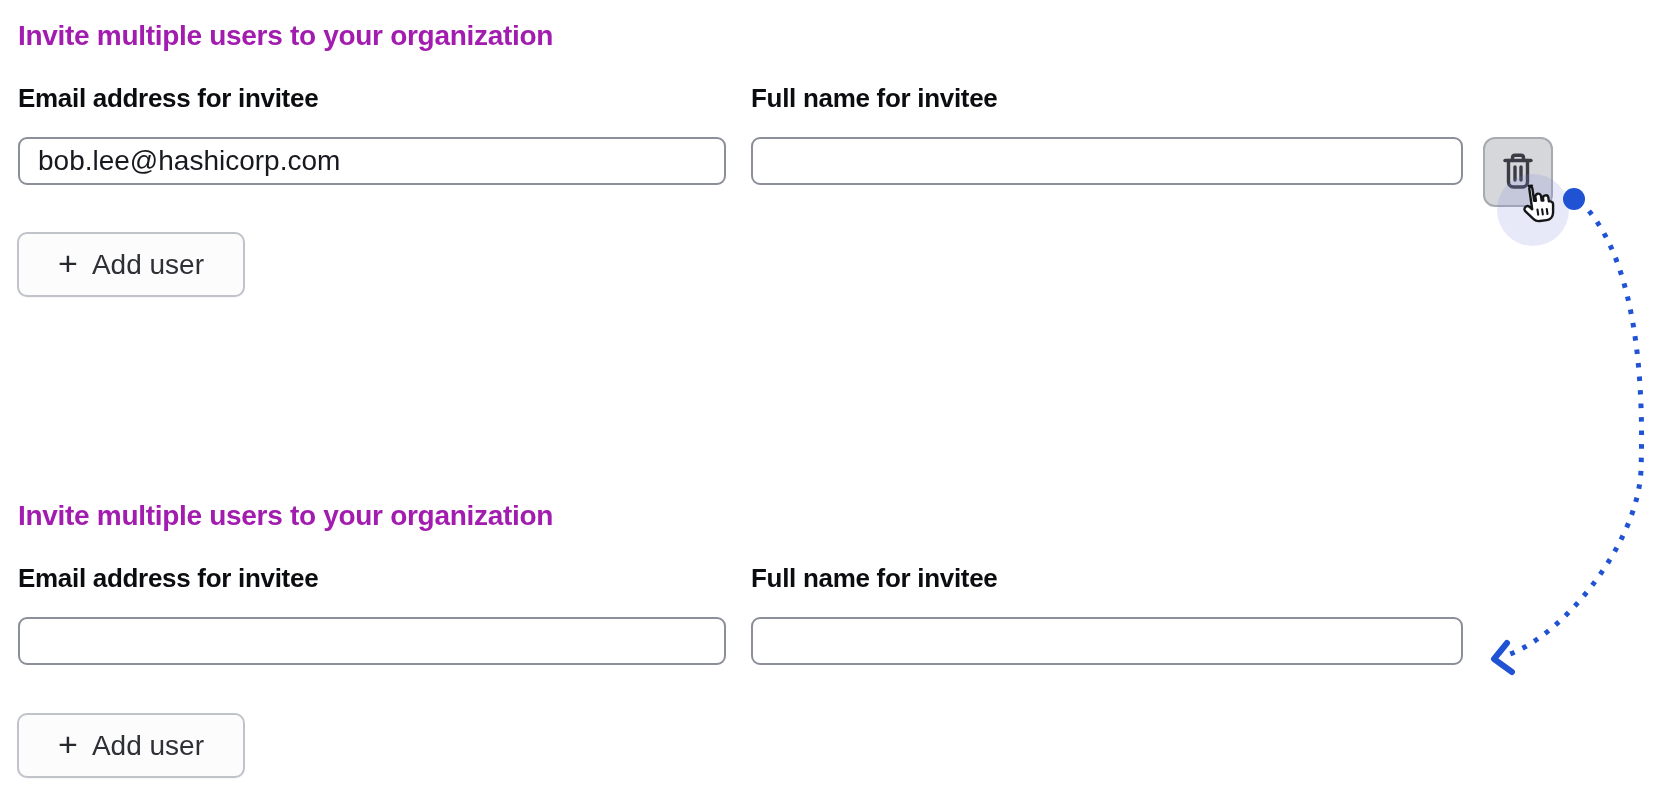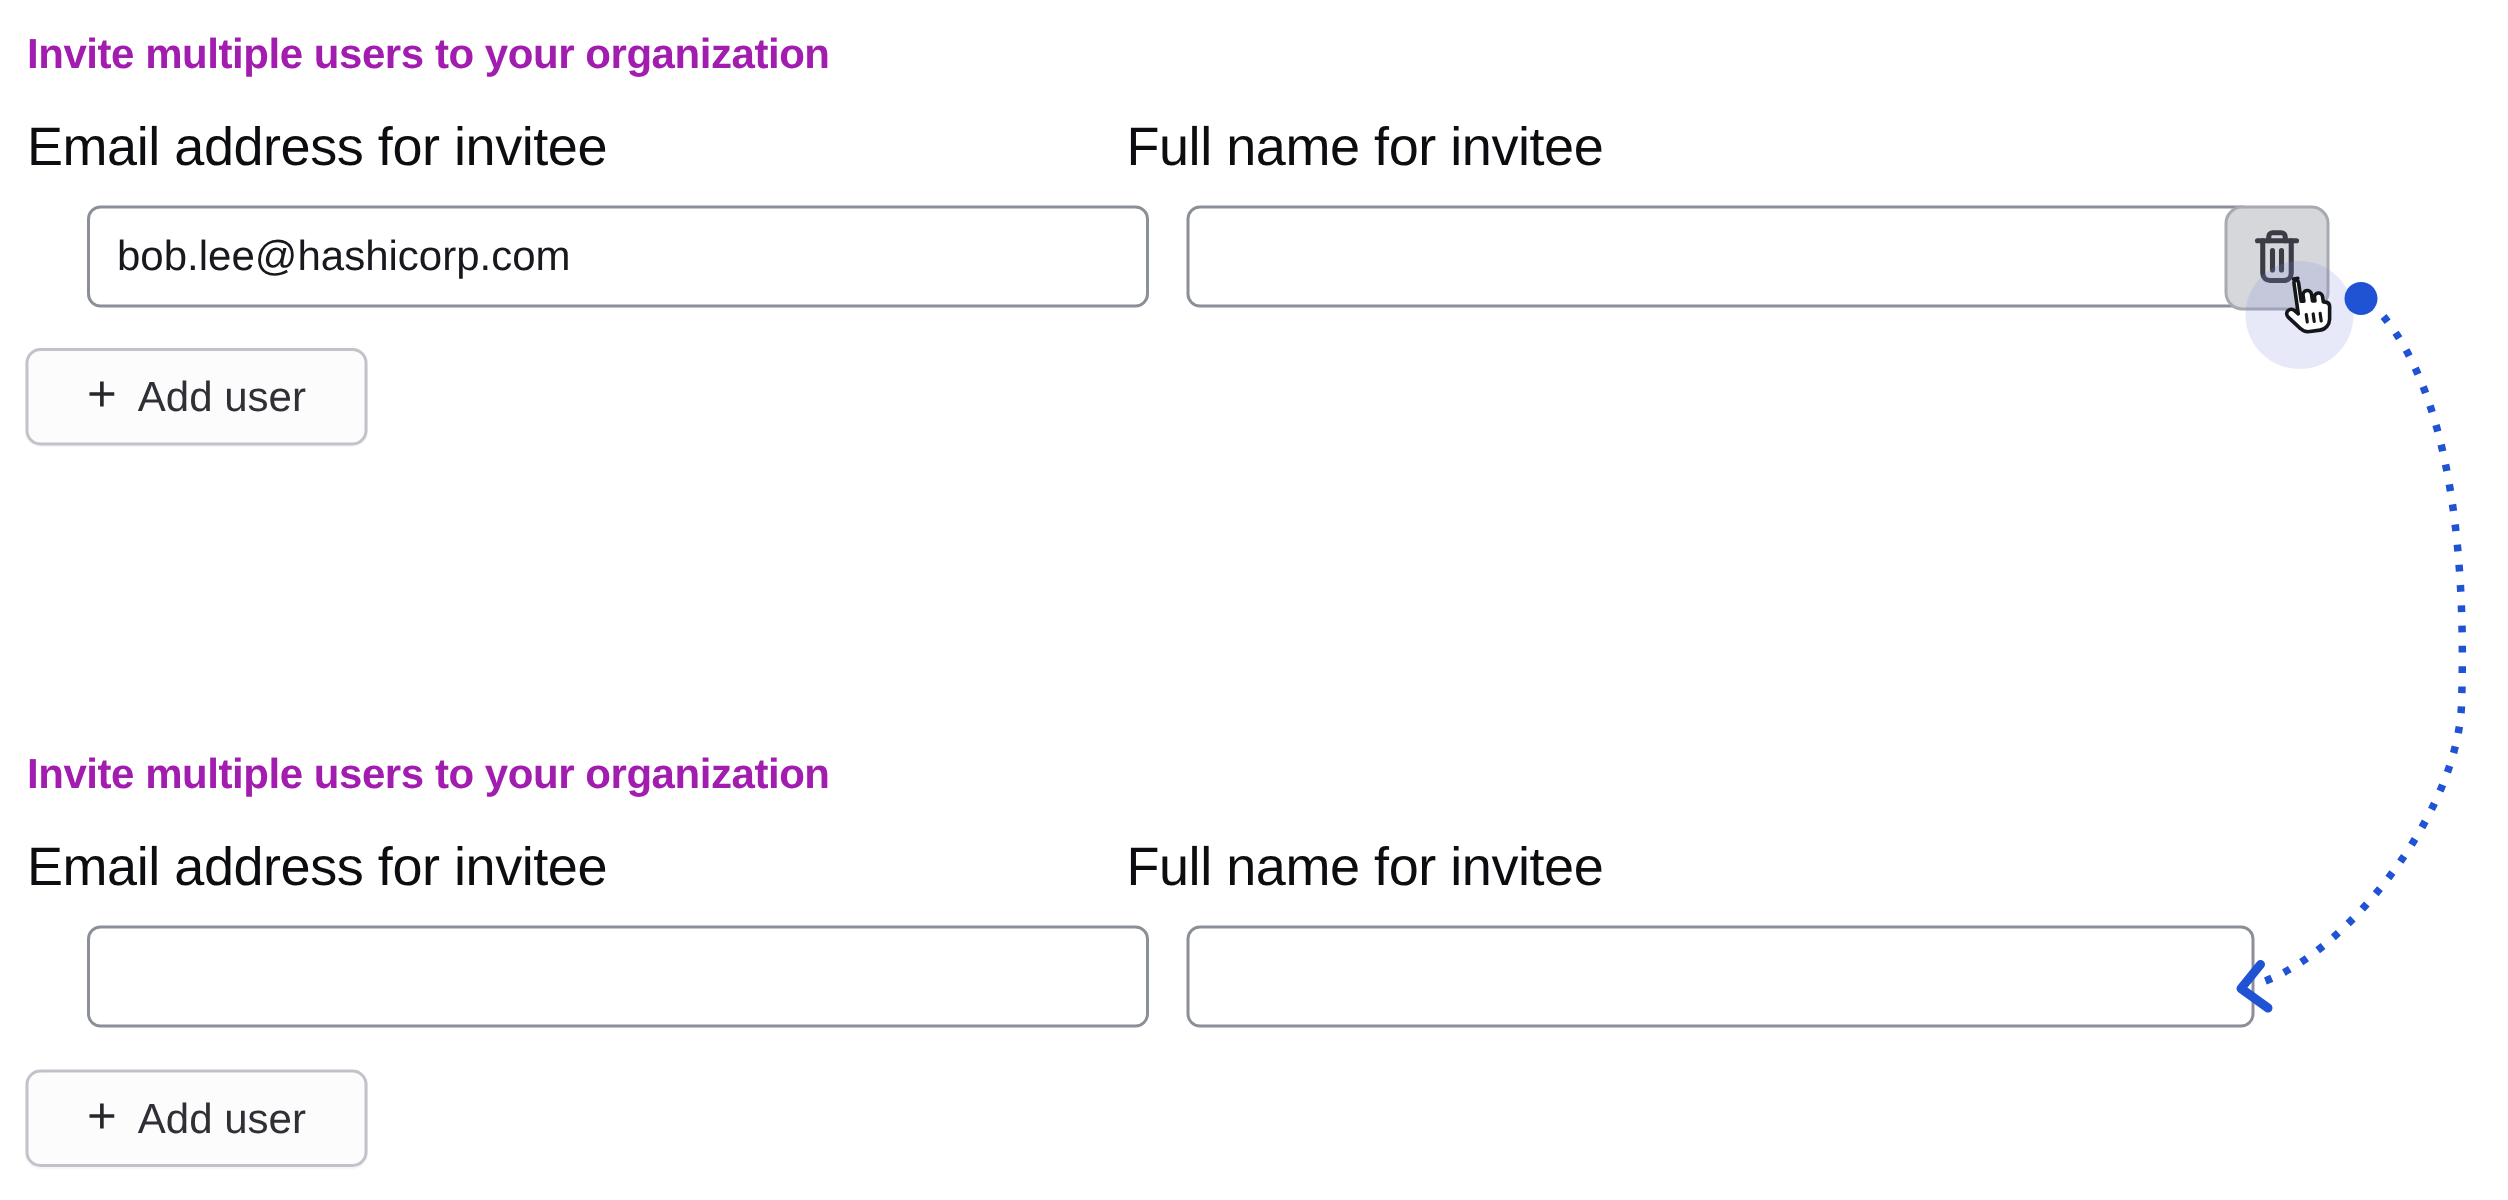--- a/index.html
+++ b/index.html
@@ -5,27 +5,27 @@
   html,body{margin:0;padding:0;background:#ffffff;}
   .stage{
     position:relative;width:1672px;height:800px;background:#ffffff;overflow:hidden;
     font-family:"Liberation Sans","DejaVu Sans",sans-serif;
   }
   .title{
     position:absolute;left:18px;font-size:28px;font-weight:700;color:#a21caf;
     letter-spacing:-0.3px;white-space:nowrap;line-height:34px;
   }
   .field-label{
-    position:absolute;font-size:36px;font-weight:400;color:#0c0d10;
+    position:absolute;font-size:26px;font-weight:700;color:#0c0d10;
     letter-spacing:-0.3px;white-space:nowrap;line-height:34px;
   }
   .text-input{
-    position:absolute;height:68px;box-sizing:border-box;
+    position:absolute;height:48px;box-sizing:border-box;
     border:2px solid #8b8f99;border-radius:9px;background:#fff;
-    font-family:inherit;font-size:28px;color:#17191e;padding:0 18px;margin-left:40px;
+    font-family:inherit;font-size:28px;color:#17191e;padding:0 18px;
   }
   .add-btn{
     position:absolute;left:17px;width:228px;height:65px;box-sizing:border-box;
     border:2px solid #c0c3c9;border-radius:10px;background:#fcfcfd;
     display:flex;align-items:center;justify-content:center;gap:14px;
     font-family:inherit;font-size:28px;color:#2e3036;cursor:pointer;
     box-shadow:0 1px 1px rgba(0,0,0,0.04);
   }
   .plus-glyph{font-size:34px;font-weight:400;color:#26282d;line-height:1;margin-top:-3px;}
   .trash-btn{

